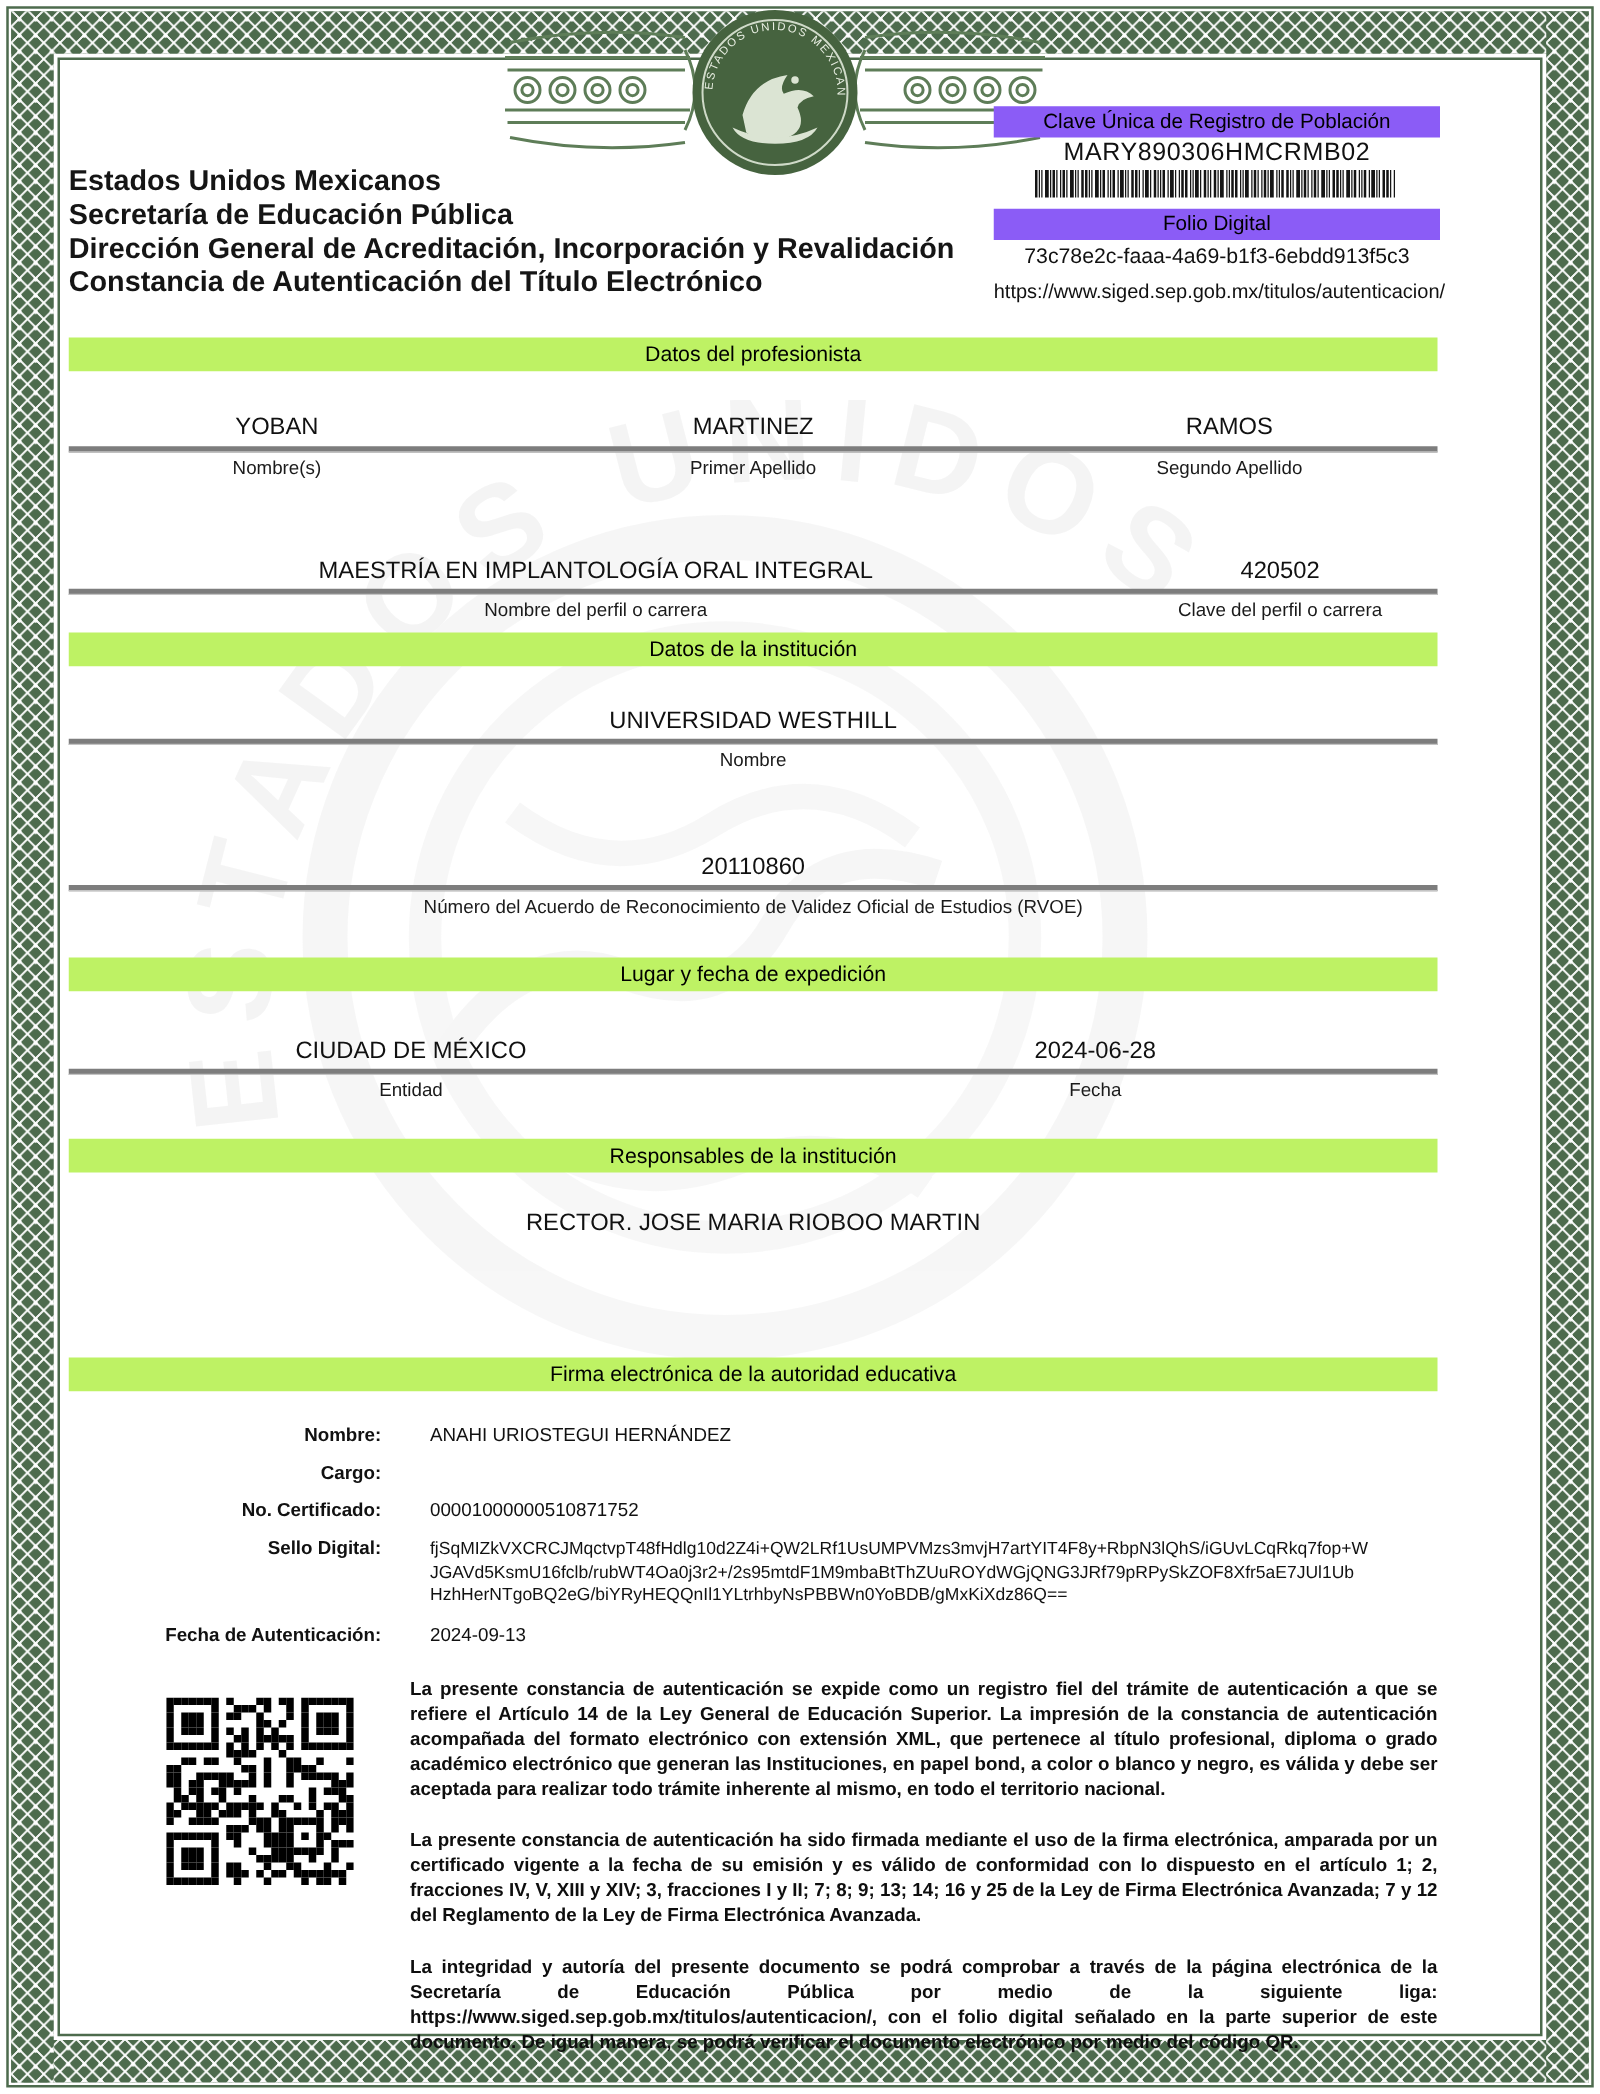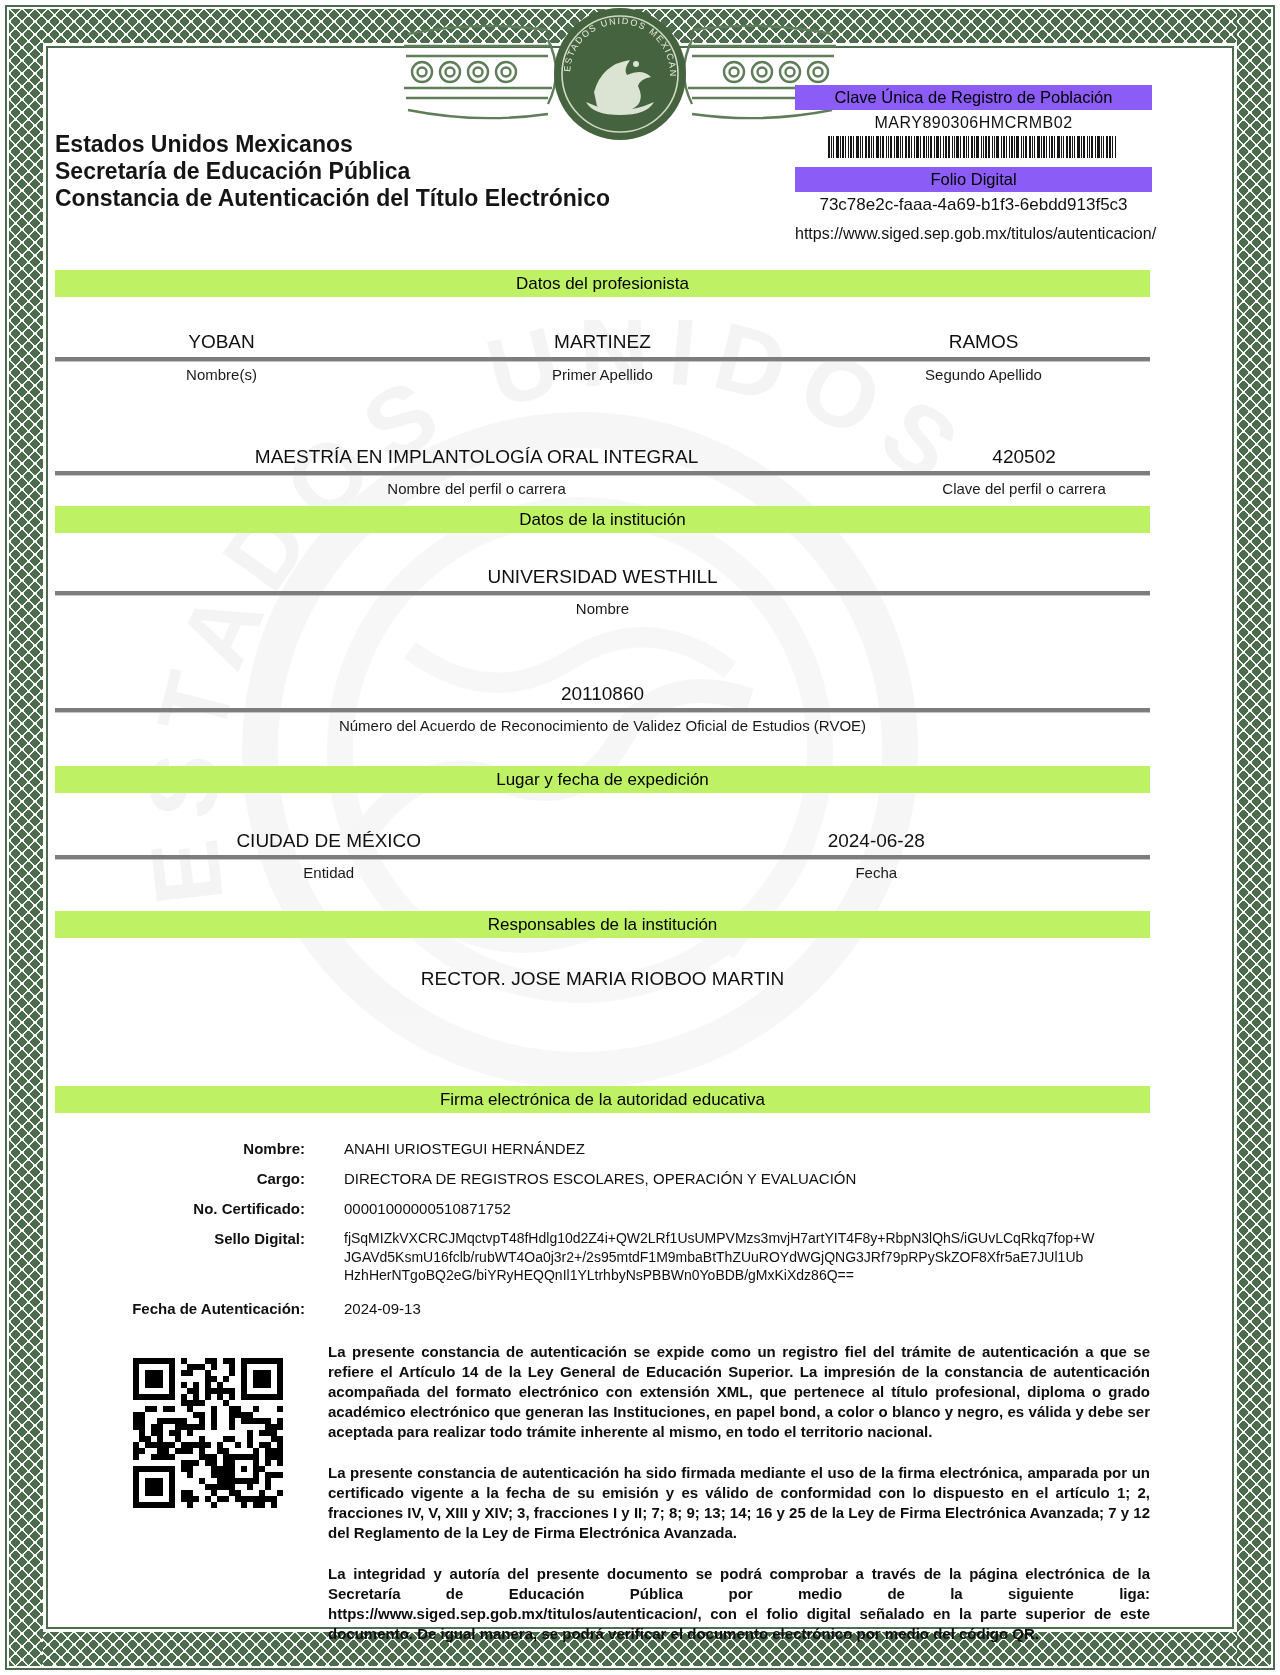--- a/index.html
+++ b/index.html
@@ -22,21 +22,21 @@
 
   
   .watermark{position:absolute;left:110px;top:320px;width:980px;height:800px;pointer-events:none;z-index:0;}
 
   
   .emblem{position:absolute;left:398px;top:6px;width:444px;height:142px;z-index:2;}
   .agency{position:absolute;left:55px;top:131px;width:760px;z-index:3;}
   .agency div{font-size:23px;font-weight:bold;line-height:27px;color:#151515;}
   .right-block{position:absolute;left:795px;top:85px;width:357px;z-index:3;text-align:center;}
   .gray-bar{background:#8b5cf6;color:#000;font-size:16.5px;line-height:25px;height:25px;}
-  .curp-value{font-size:16px;line-height:25px;letter-spacing:.5px;}
+  .curp-value{font-size:20px;line-height:25px;letter-spacing:.5px;}
   .barcode{position:relative;width:292px;height:22px;margin:1px auto 0 auto;}
   .folio-bar{margin-top:9px;}
   .folio-value{font-size:17px;line-height:25px;}
   .verify-url{margin-top:8px;font-size:16px;}
 
   
   .content{position:absolute;left:55px;top:270px;width:1095px;z-index:3;}
   .secbar{background:#bef264;height:27px;line-height:27px;text-align:center;font-size:17px;color:#000;}
   .vrow{display:grid;text-align:center;font-size:19px;line-height:22px;height:22px;}
   .cols3{grid-template-columns:1fr 1fr 1fr;gap:48px;}
@@ -129,20 +129,21 @@
     <g fill="#dbe4d3">
       <path d="M196 86 q8 -28 36 -32 q-7 10 -3 15 q15 -7 24 2 q-11 2 -13 9 q9 19 -11 25 q-18 5 -30 -5 z"></path>
       <path d="M188 96 q34 16 68 0 q-7 13 -34 13 q-27 0 -34 -13 z"></path>
       <circle cx="238" cy="58" r="3"></circle>
     </g>
   </svg>
 
   <div class="agency">
     <div>Estados Unidos Mexicanos</div>
     <div>Secretaría de Educación Pública</div>
+    <div>Dirección General de Acreditación, Incorporación y Revalidación</div>
     <div>Constancia de Autenticación del Título Electrónico</div>
   </div>
 
   <div class="right-block">
     <div class="gray-bar">Clave Única de Registro de Población</div>
     <div class="curp-value">MARY890306HMCRMB02</div>
     <div class="barcode" id="curp-barcode">
         <div style="position:absolute;left:0px;top:0;width:2px;height:100%;background:#151515"></div>
         <div style="position:absolute;left:3px;top:0;width:1px;height:100%;background:#151515"></div>
         <div style="position:absolute;left:5px;top:0;width:1px;height:100%;background:#151515"></div>
@@ -313,21 +314,20 @@
 
     <div class="secbar" style="margin-top:96px;">Firma electrónica de la autoridad educativa</div>
 
     <div class="firma-rows">
       <div class="frow">
         <div class="flabel">Nombre:</div>
         <div class="fvalue">ANAHI URIOSTEGUI HERNÁNDEZ</div>
       </div>
       <div class="frow">
         <div class="flabel">Cargo:</div>
-        <div class="fvalue">DIRECTORA DE REGISTROS ESCOLARES, OPERACIÓN Y EVALUACIÓN</div>
       </div>
       <div class="frow">
         <div class="flabel">No. Certificado:</div>
         <div class="fvalue">00001000000510871752</div>
       </div>
       <div class="frow sello">
         <div class="flabel">Sello Digital:</div>
         <div class="fvalue">
           <div>fjSqMIZkVXCRCJMqctvpT48fHdlg10d2Z4i+QW2LRf1UsUMPVMzs3mvjH7artYIT4F8y+RbpN3lQhS/iGUvLCqRkq7fop+W</div>
           <div>JGAVd5KsmU16fclb/rubWT4Oa0j3r2+/2s95mtdF1M9mbaBtThZUuROYdWGjQNG3JRf79pRPySkZOF8Xfr5aE7JUl1Ub</div>

